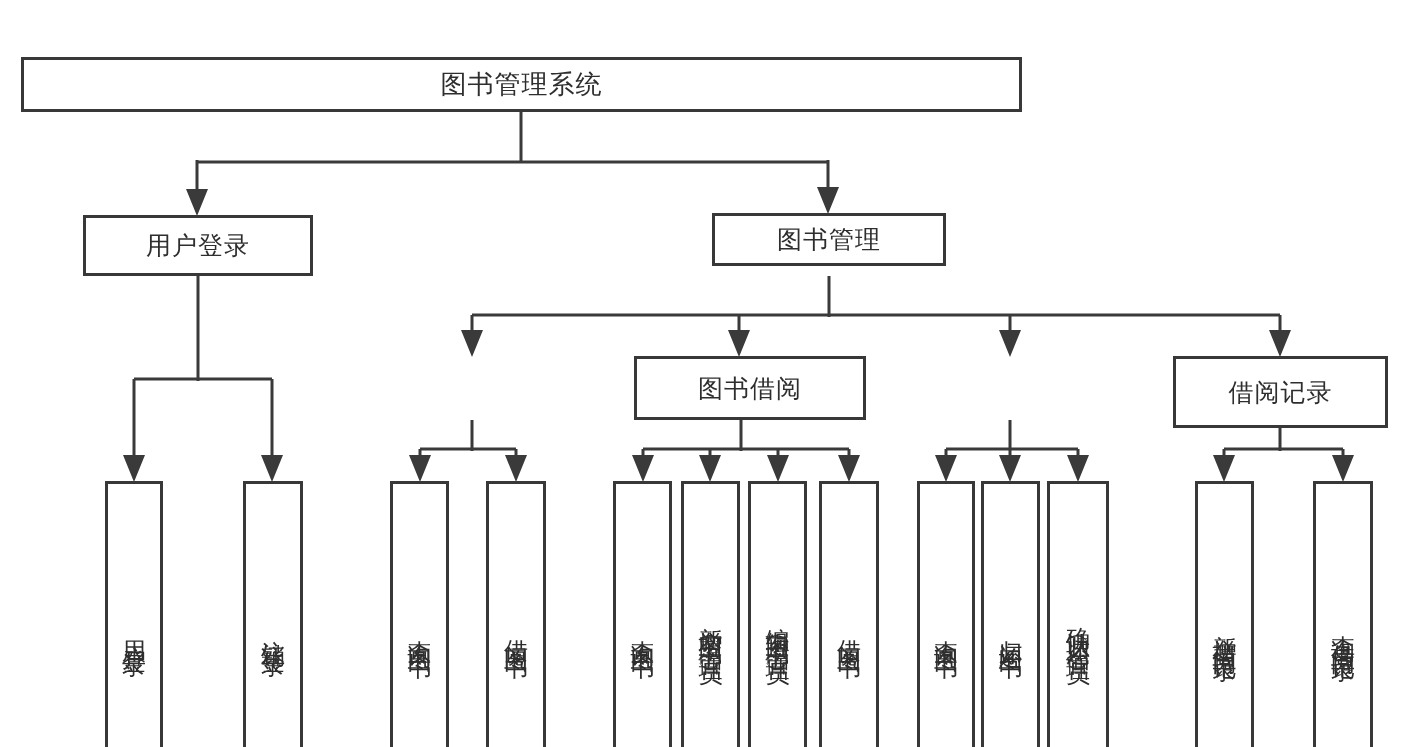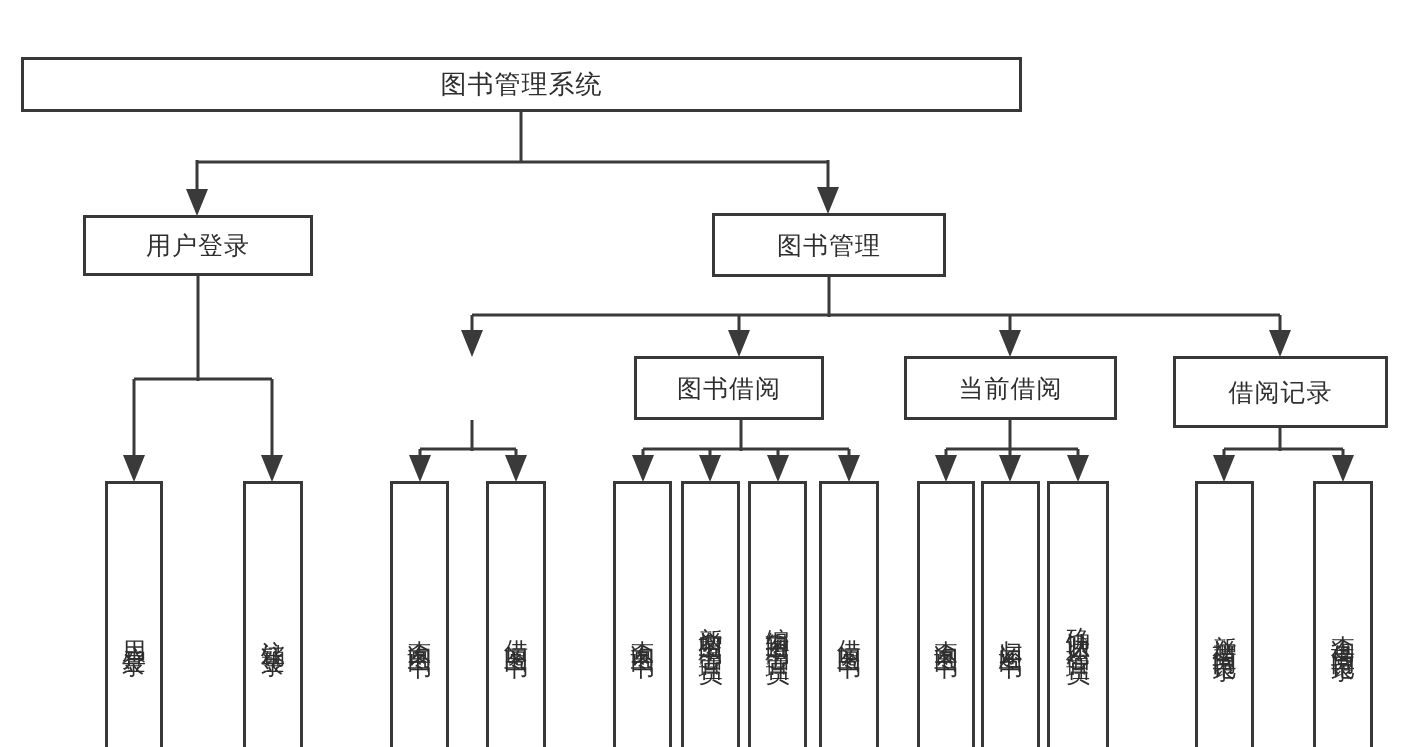--- a/index.html
+++ b/index.html
@@ -47,24 +47,23 @@
          M632 411 L654 411 L643 438 Z M699 411 L721 411 L710 438 Z
          M767 411 L789 411 L778 438 Z M838 411 L860 411 L849 438 Z
          M935 411 L957 411 L946 438 Z M999 411 L1021 411 L1010 438 Z
          M1067 411 L1089 411 L1078 438 Z M1213 411 L1235 411 L1224 438 Z
          M1332 411 L1354 411 L1343 438 Z" fill="#3a3a3a" stroke="none"></path>
   </svg>
 
   <div class="node root-node" style="left:21px;top:13px;width:1001px;height:55px">图书管理系统</div>
 
   <div class="node h-node" style="left:83px;top:171px;width:230px;height:61px">用户登录</div>
-  <div class="node h-node" style="left:712px;top:169px;width:234px;height:64px">图书管理</div>
+  <div class="node h-node" style="left:712px;top:169px;width:234px;height:53px">图书管理</div>
 
-  <div class="node h-node" style="left:634px;top:312px;width:190px;height:64px">图书借阅</div>
-  <div class="node h-node" style="left:904px;top:312px;width:213px;height:64px">当前借阅</div>
+  <div class="node h-node" style="left:634px;top:312px;width:232px;height:64px">图书借阅</div>
   <div class="node h-node" style="left:1173px;top:312px;width:215px;height:72px">借阅记录</div>
 
   <div class="node leaf" style="left:105px;top:437px;width:58px;height:299px">用户登录</div>
   <div class="node leaf" style="left:243px;top:437px;width:60px;height:299px">注销登录</div>
 
   <div class="node leaf" style="left:390px;top:437px;width:59px;height:299px">查询图书</div>
   <div class="node leaf" style="left:486px;top:437px;width:60px;height:299px">借阅图书</div>
 
   <div class="node leaf" style="left:613px;top:437px;width:59px;height:299px">查询图书</div>
   <div class="node leaf" style="left:681px;top:437px;width:59px;height:299px">新增图书（管理员）</div>

